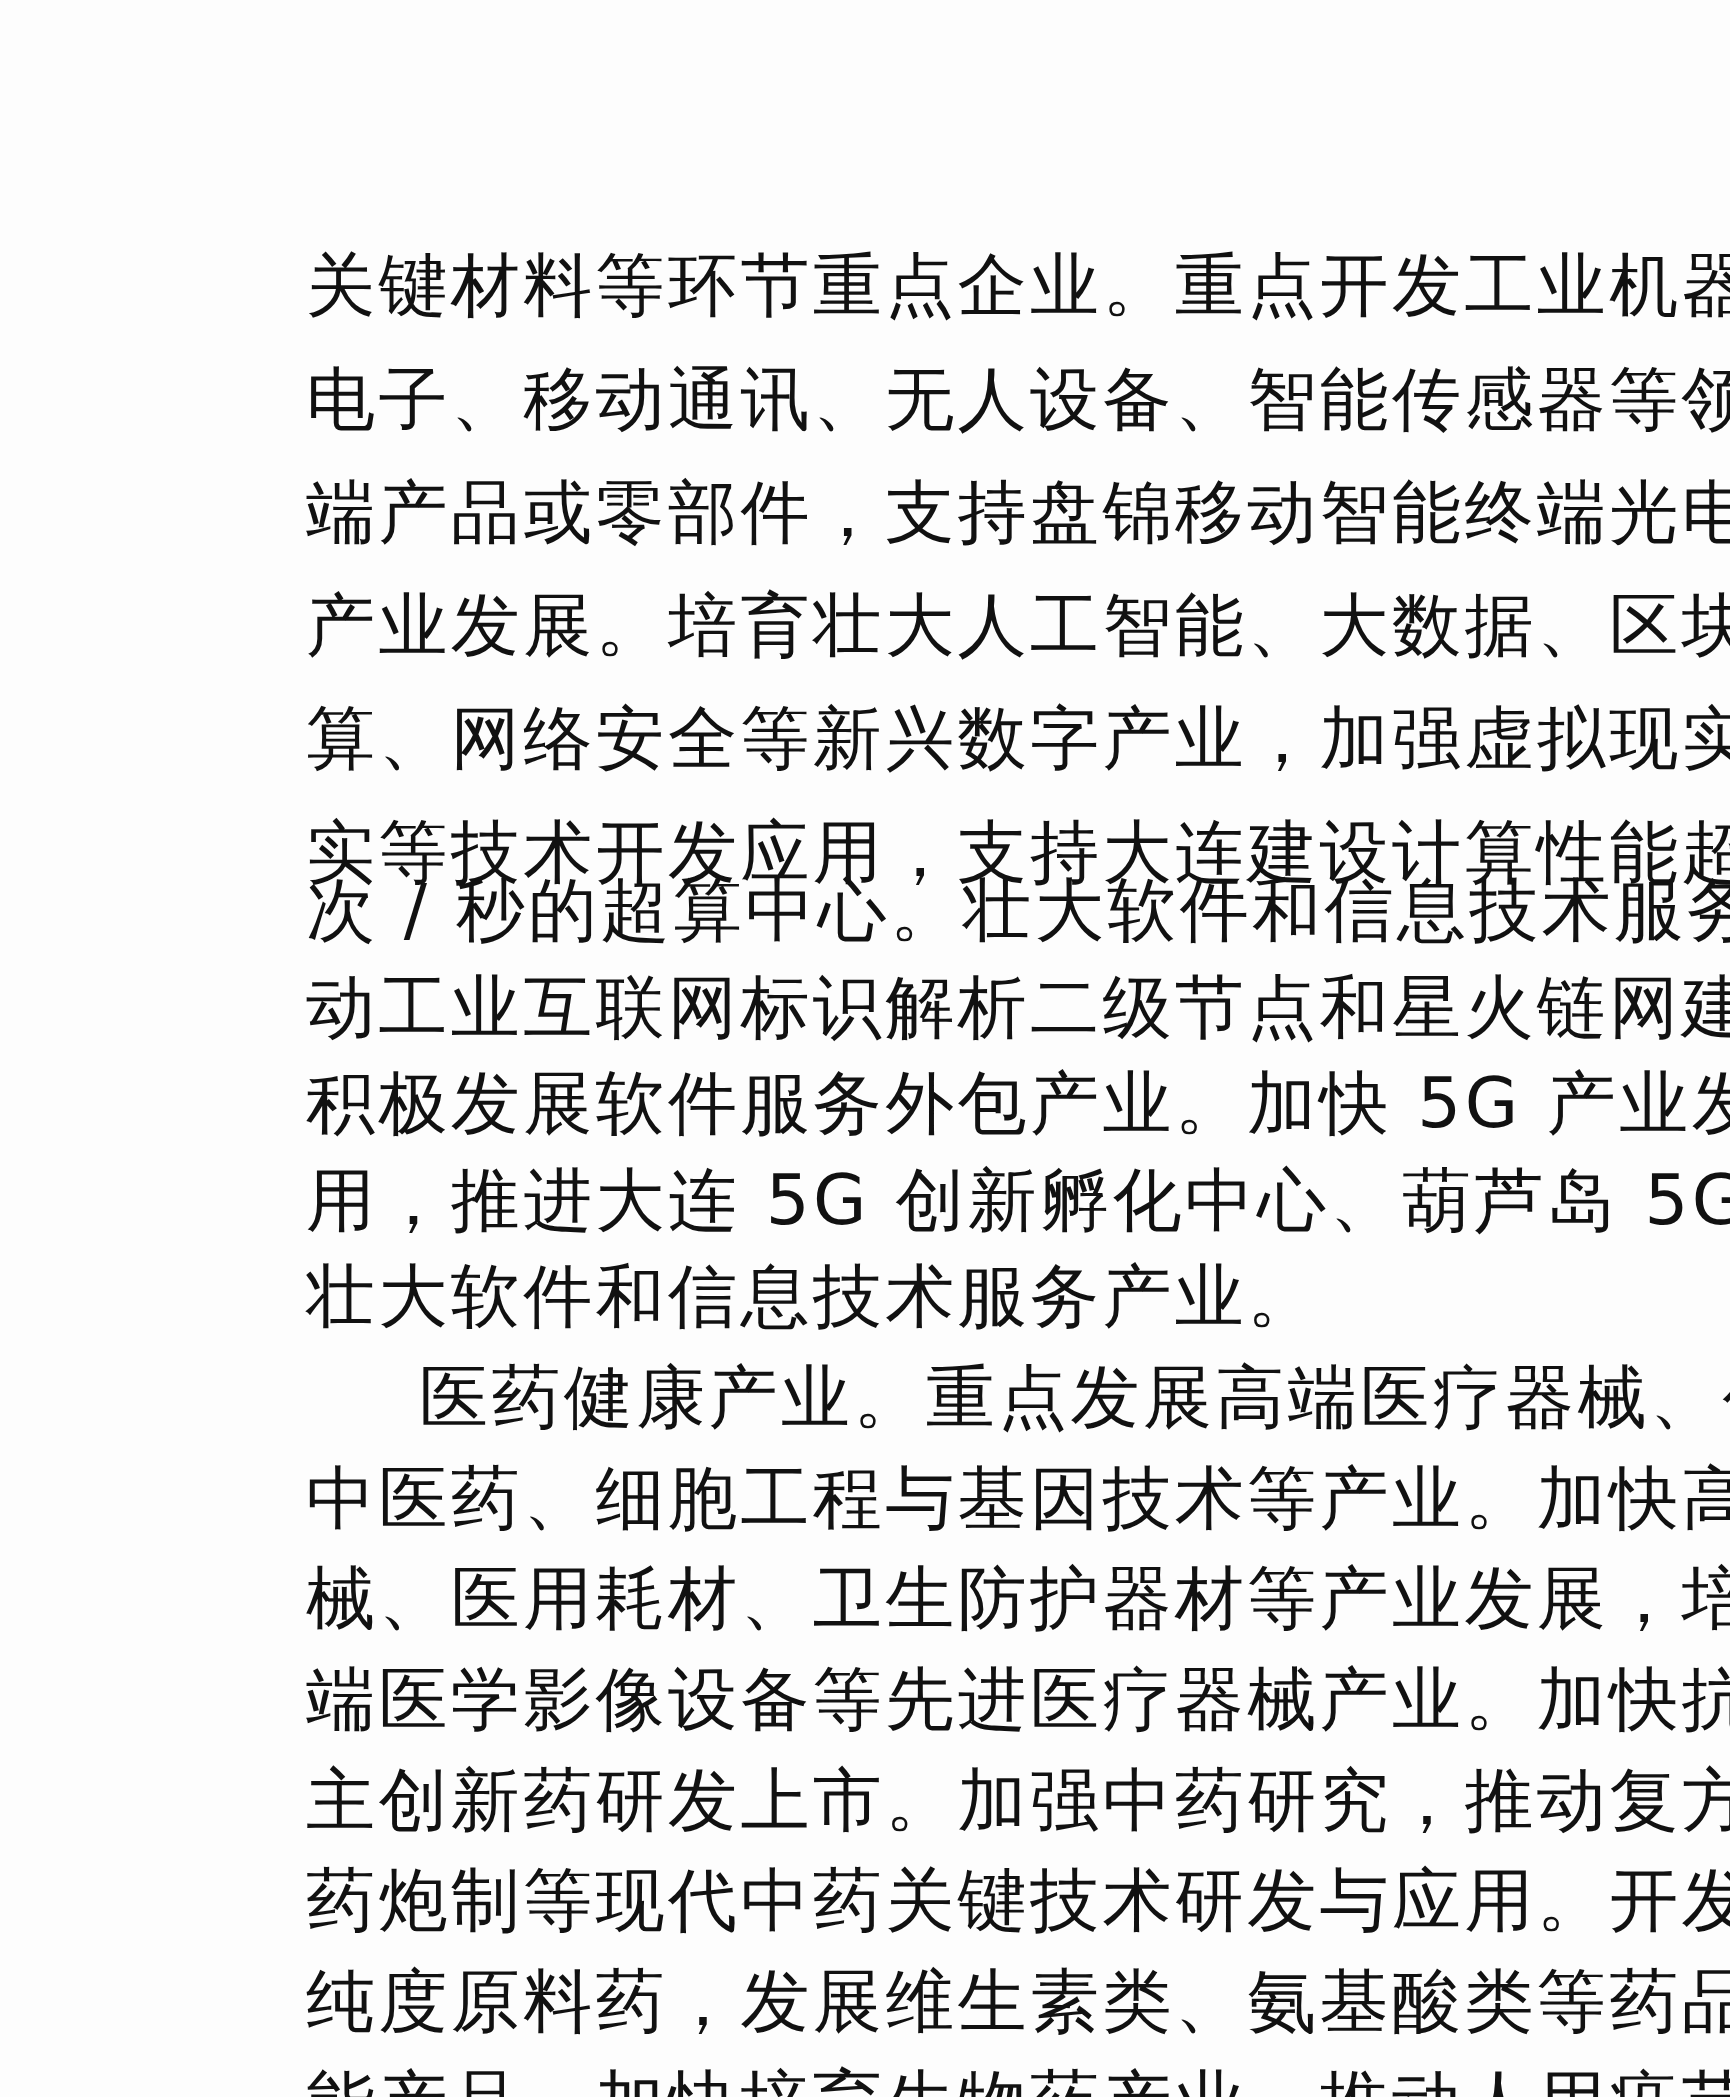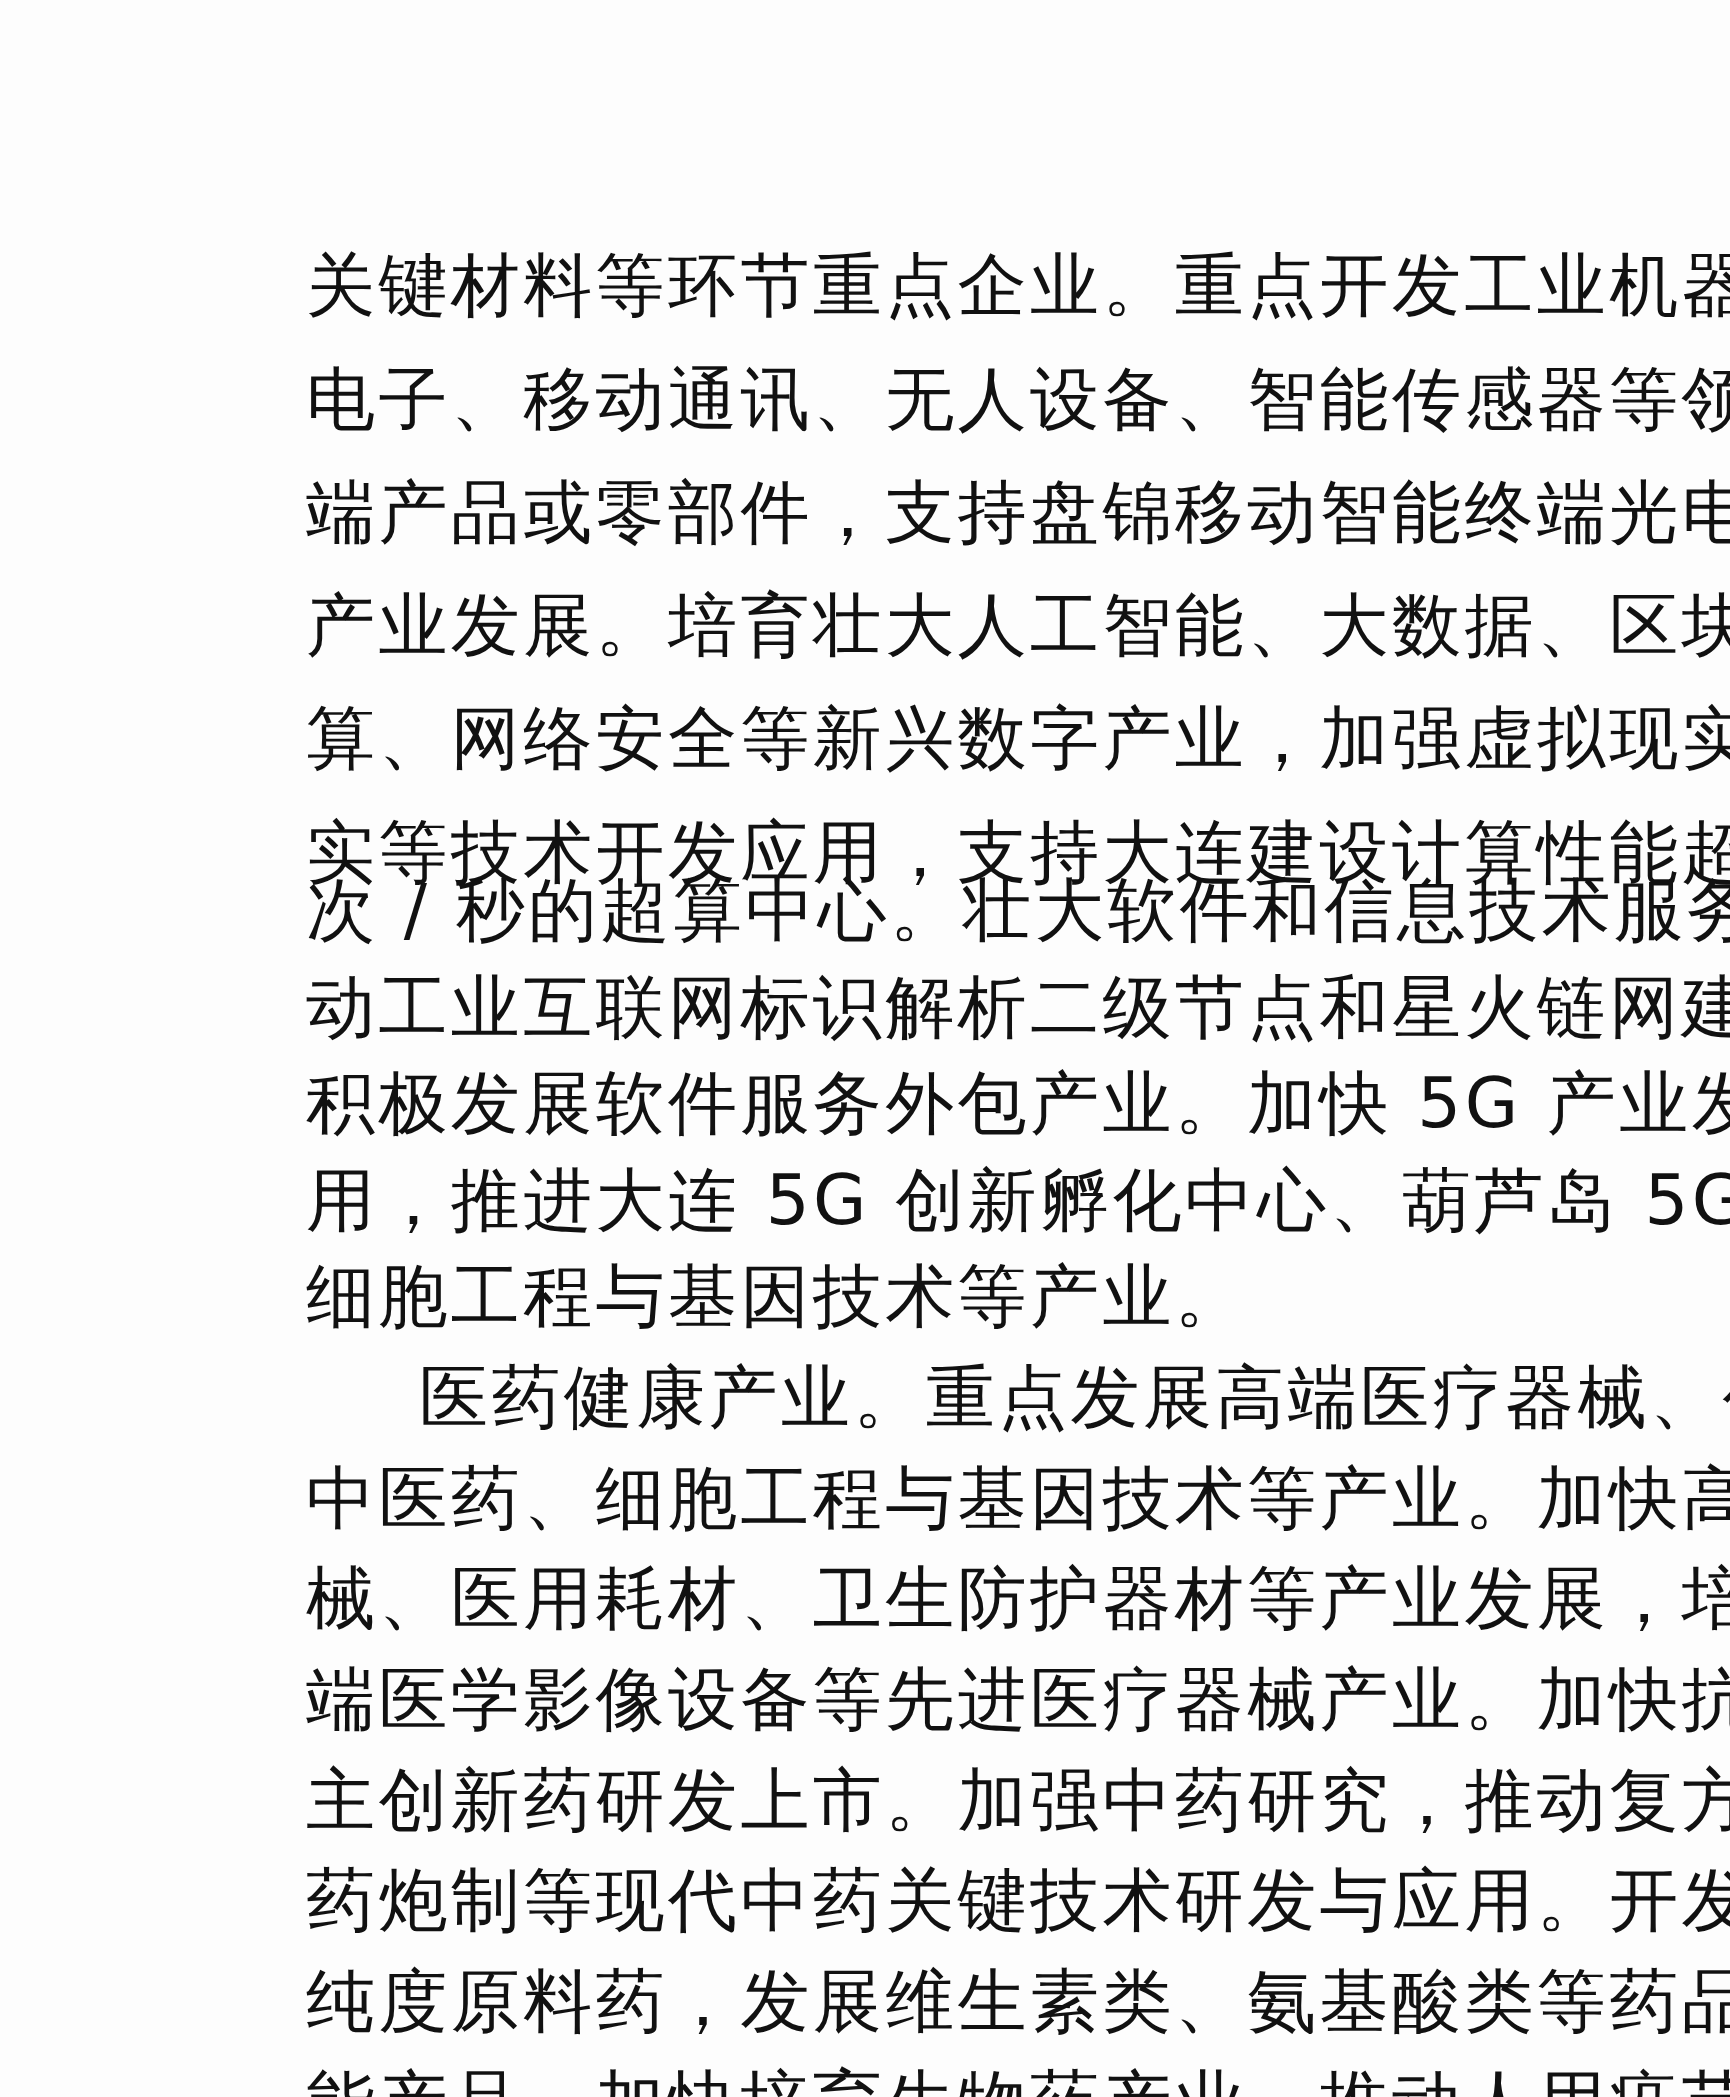--- a/index.html
+++ b/index.html
@@ -36,21 +36,21 @@
   <div class="line" style="top:243px">关键材料等环节重点企业。重点开发工业机器人、汽车</div>
   <div class="line" style="top:357px">电子、移动通讯、无人设备、智能传感器等领域智能终</div>
   <div class="line" style="top:470px">端产品或零部件，支持盘锦移动智能终端光电影像系统</div>
   <div class="line" style="top:583px">产业发展。培育壮大人工智能、大数据、区块链、云计</div>
   <div class="line" style="top:696px">算、网络安全等新兴数字产业，加强虚拟现实、增强现</div>
   <div class="line" style="top:810px">实等技术开发应用，支持大连建设计算性能超 3000 万亿</div>
   <div class="line" style="top:868px">次 / 秒的超算中心。壮大软件和信息技术服务产业，推</div>
   <div class="line" style="top:965px">动工业互联网标识解析二级节点和星火链网建设和应用，</div>
   <div class="line" style="top:1061px">积极发展软件服务外包产业。加快 5G 产业发展和场景应</div>
   <div class="line" style="top:1158px">用，推进大连 5G 创新孵化中心、葫芦岛 5G 模块制造、</div>
-  <div class="line last" style="top:1254px">细胞工程与基因技术等产业。</div>
+  <div class="line last" style="top:1254px">壮大软件和信息技术服务产业。</div>
 
   <div class="line indent" style="top:1355px">医药健康产业。重点发展高端医疗器械、创新药物、</div>
   <div class="line" style="top:1456px">中医药、细胞工程与基因技术等产业。加快高端医疗器</div>
   <div class="line" style="top:1556px">械、医用耗材、卫生防护器材等产业发展，培育发展高</div>
   <div class="line" style="top:1657px">端医学影像设备等先进医疗器械产业。加快抗肿瘤等自</div>
   <div class="line" style="top:1758px">主创新药研发上市。加强中药研究，推动复方中药、中</div>
   <div class="line" style="top:1858px">药炮制等现代中药关键技术研发与应用。开发水飞蓟高</div>
   <div class="line" style="top:1959px">纯度原料药，发展维生素类、氨基酸类等药品级保健功</div>
   <div class="line" style="top:2060px">能产品。加快培育生物药产业，推动人用疫苗产业升级，</div>
 

